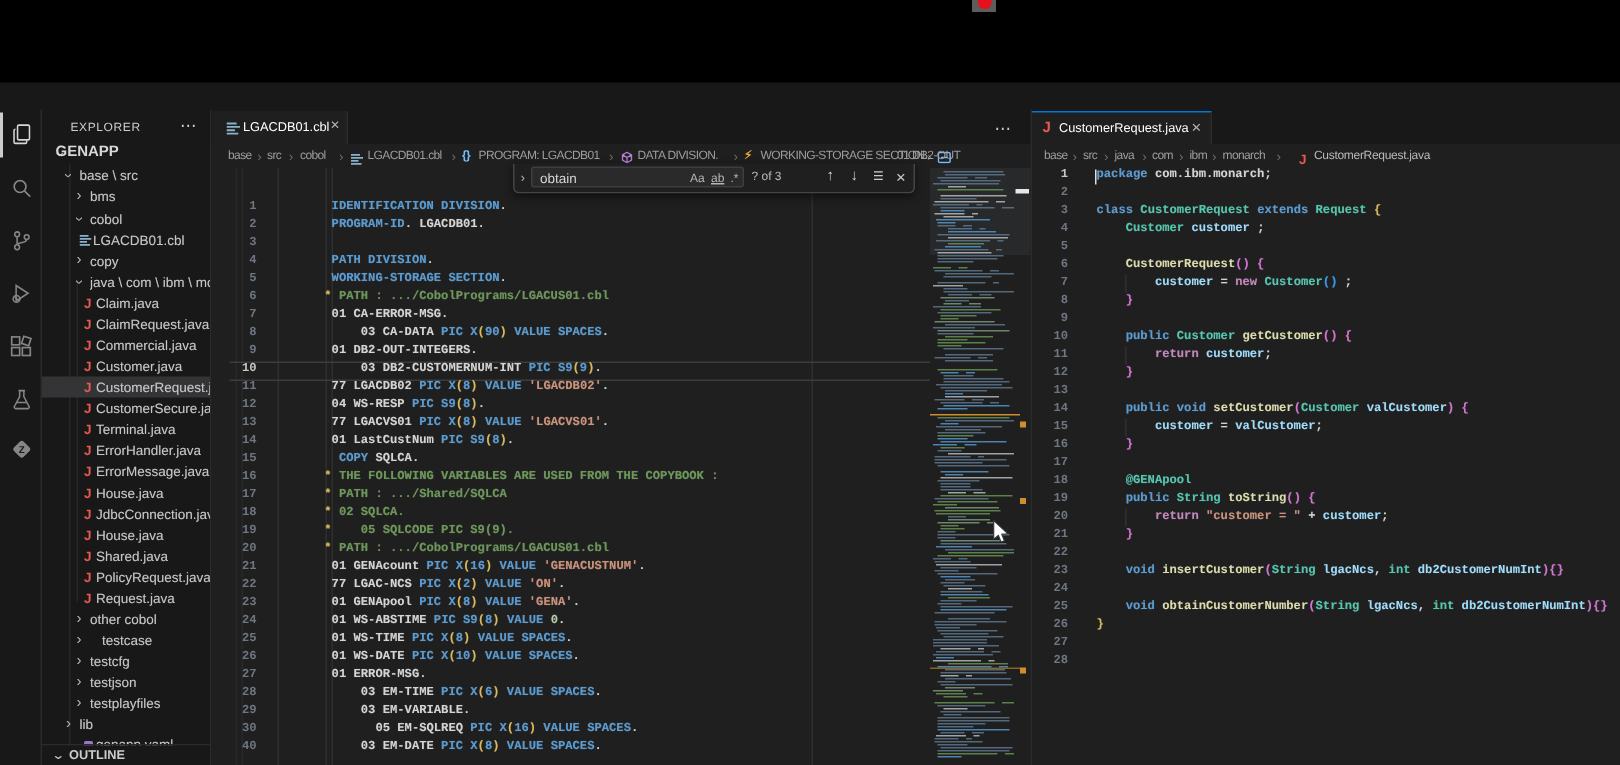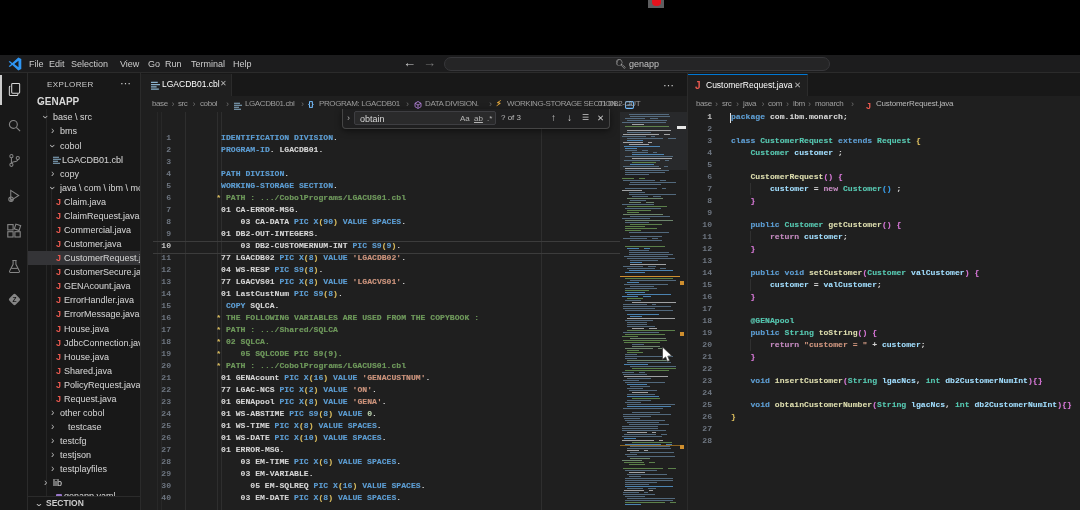--- a/index.html
+++ b/index.html
@@ -14,38 +14,20 @@
 .tr{position:absolute;left:28px;width:112px;height:14px;font-size:9px;text-shadow:0 0 .5px rgba(255,255,255,.3);color:#c5c5c5;line-height:14px;white-space:nowrap;overflow:hidden}
 .chev{position:absolute;color:#b8b8b8;font-size:10px;line-height:14px}
 .jicon{position:absolute;color:#e8594f;font:bold 9px "Liberation Sans",sans-serif;line-height:14px}
 #mm i{position:absolute;height:1.1px;opacity:.8}
 </style></head><body>
 
 <div class="abs" style="left:648px;top:0;width:16px;height:8px;background:#5d5d5f"></div>
 <div class="abs" style="left:652px;top:0;width:9px;height:6px;border-radius:0 0 4px 4px;background:#e5121d"></div>
 
 <div id="win">
-<div class="abs" style="left:0;top:0;width:1080px;height:18px;background:#1c1c1d;border-bottom:1px solid #2b2b2b">
- <svg class="abs" style="left:8px;top:2px" width="14" height="14" viewBox="0 0 16 16">
-        <path fill="#2e96f5" d="M11.8.6 4.9 6.9 2 4.7l-1.2.6 2.9 2.7-2.9 2.7 1.2.6 2.9-2.2 6.9 6.3 3.4-1.6V2.2L11.8.6zM12 4.4v7.2L7.2 8 12 4.4z"></path>
-      </svg>
- <div class="mi" style="left:29px">File</div>
- <div class="mi" style="left:49px">Edit</div>
- <div class="mi" style="left:71px">Selection</div>
- <div class="mi" style="left:120px">View</div>
- <div class="mi" style="left:148px">Go</div>
- <div class="mi" style="left:165px">Run</div>
- <div class="mi" style="left:191px">Terminal</div>
- <div class="mi" style="left:233px">Help</div>
- <div class="mi" style="left:403px;top:-1px;font-size:13px;color:#cfcfcf">←</div>
- <div class="mi" style="left:423px;top:-1px;font-size:13px;color:#757575">→</div>
- <div class="abs" style="left:444px;top:1.5px;width:386px;height:14.5px;background:#252526;border:1px solid #37373a;border-radius:7px">
-   <div class="abs" style="left:170px;top:0.5px;width:200px;font-size:9px;color:#c2c2c2;line-height:13px">🔍︎ genapp</div>
- </div>
-</div>
 
 <div class="abs" style="left:0;top:18px;width:28px;height:437px;background:#181818;border-right:1px solid #2b2b2b">
 <div class="abs" style="left:0;top:2px;width:1.5px;height:30px;background:#cccccc"></div>
 <svg class="abs" style="left:7px;top:9px" width="15" height="15" viewBox="0 0 16 16" fill="none" stroke="#d7d7d7" stroke-width="1.1">
         <rect x="5" y="1.5" width="8.5" height="10.5" rx="1"></rect>
         <path d="M11.5 12.5v1a1 1 0 0 1-1 1H3.5a1 1 0 0 1-1-1v-8a1 1 0 0 1 1-1"></path>
       </svg>
 <svg class="abs" style="left:7px;top:45px" width="15" height="15" viewBox="0 0 16 16" fill="none" stroke="#868686" stroke-width="1.2">
         <circle cx="6.8" cy="6.8" r="4.2"></circle>
         <path d="M9.9 9.9 14 14"></path>
@@ -107,21 +89,21 @@
       <div class="jicon" style="left:28px;top:149.9px">J</div>
       <div class="tr" style="left:36px;top:149.9px;width:76px">Commercial.java</div>
       <div class="jicon" style="left:28px;top:164.0px">J</div>
       <div class="tr" style="left:36px;top:164.0px;width:76px">Customer.java</div>
       <div class="abs" style="left:0;top:178.1px;width:113px;height:14px;background:#343437"></div>
       <div class="jicon" style="left:28px;top:178.1px">J</div>
       <div class="tr" style="left:36px;top:178.1px;width:76px">CustomerRequest.j...</div>
       <div class="jicon" style="left:28px;top:192.2px">J</div>
       <div class="tr" style="left:36px;top:192.2px;width:76px">CustomerSecure.ja...</div>
       <div class="jicon" style="left:28px;top:206.3px">J</div>
-      <div class="tr" style="left:36px;top:206.3px;width:76px">GENAcount.java</div>
+      <div class="tr" style="left:36px;top:206.3px;width:76px">Terminal.java</div>
       <div class="jicon" style="left:28px;top:220.3px">J</div>
       <div class="tr" style="left:36px;top:220.3px;width:76px">ErrorHandler.java</div>
       <div class="jicon" style="left:28px;top:234.4px">J</div>
       <div class="tr" style="left:36px;top:234.4px;width:76px">ErrorMessage.java</div>
       <div class="jicon" style="left:28px;top:248.5px">J</div>
       <div class="tr" style="left:36px;top:248.5px;width:76px">House.java</div>
       <div class="jicon" style="left:28px;top:262.6px">J</div>
       <div class="tr" style="left:36px;top:262.6px;width:76px">JdbcConnection.java</div>
       <div class="jicon" style="left:28px;top:276.7px">J</div>
       <div class="tr" style="left:36px;top:276.7px;width:76px">House.java</div>
@@ -141,21 +123,21 @@
       <div class="tr" style="left:32px;top:375.2px;width:80px">testjson</div>
       <div class="chev" style="left:23px;top:389.3px">›</div>
       <div class="tr" style="left:32px;top:389.3px;width:80px">testplayfiles</div>
       <div class="chev" style="left:16px;top:403.4px">›</div>
       <div class="tr" style="left:25px;top:403.4px;width:87px">lib</div>
       <div class="abs" style="left:28px;top:420.5px;width:6px;height:6px;background:#9876c9;border-radius:1px"></div>
       <div class="tr" style="left:36px;top:415.5px;width:76px">genapp.yaml</div>
  <div class="abs" style="left:0;top:422.5px;width:113px;height:1px;background:#2b2b2b"></div>
  <div class="abs" style="left:0;top:423.5px;width:113px;height:14px;background:#181818"></div>
  <div class="abs" style="left:9px;top:424px;width:14px;height:14px;color:#cccccc;font-size:8px;line-height:13px;transform:scaleX(1.4)">⌄</div>
- <div class="abs" style="left:18px;top:424px;font-size:8.5px;font-weight:bold;color:#cccccc;line-height:13px">SECTION</div>
+ <div class="abs" style="left:18px;top:424px;font-size:8.5px;font-weight:bold;color:#cccccc;line-height:13px">OUTLINE</div>
 </div>
 <div class="abs" style="left:141px;top:18px;width:939px;height:23px;background:#181818"></div>
 <div class="abs" style="left:141px;top:19px;width:91px;height:22px;background:#1f1f1f;border-right:1px solid #2b2b2b">
  <svg class="abs" style="left:10px;top:7px" width="9" height="9" viewBox="0 0 8 8">
         <g stroke="#8ab1cc" stroke-width="1.1">
           <path d="M0 1.2h6M0 3.2h8M0 5.2h5M0 7.2h7"></path>
         </g>
       </svg>
  <div class="abs" style="left:21px;top:5px;font-size:8.5px;color:#ffffff">LGACDB01.cbl</div>
  <div class="abs" style="left:79px;top:5px;font-size:8px;color:#b3b3b3">✕</div>

